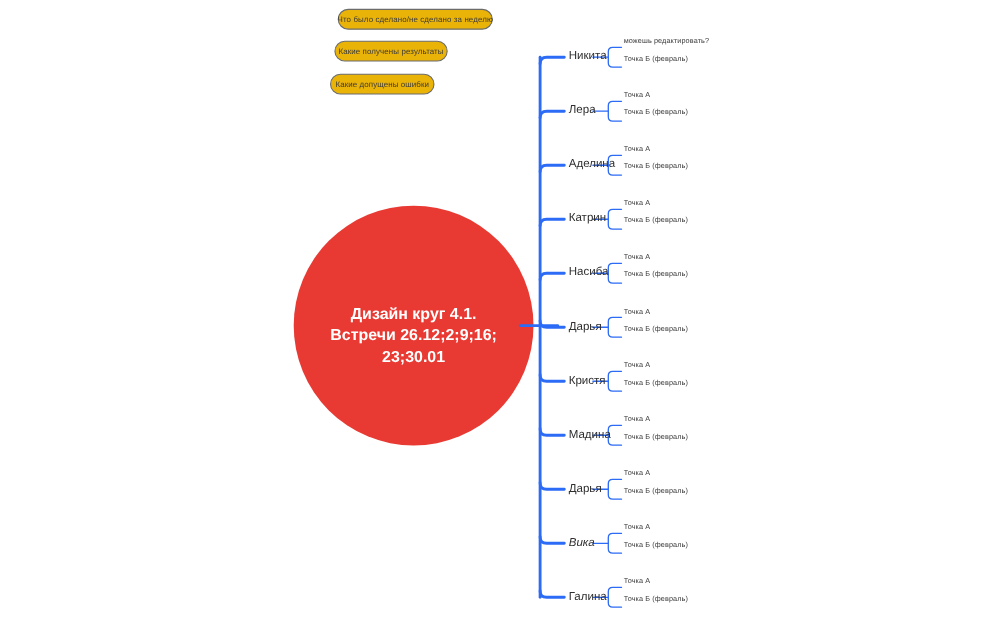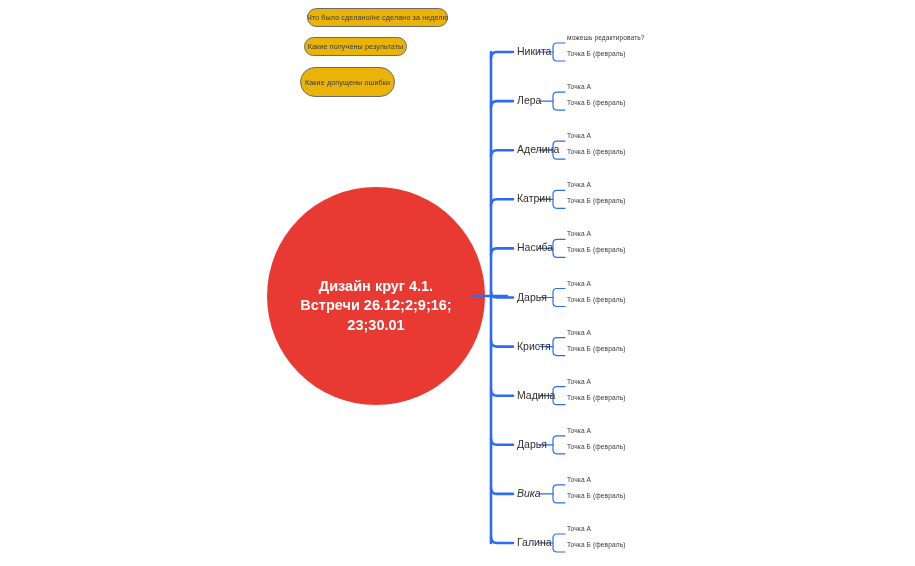--- a/index.html
+++ b/index.html
@@ -27,21 +27,21 @@
     font-size: 7.2px;
     letter-spacing: .1px;
     display: flex;
     align-items: center;
     justify-content: center;
     white-space: nowrap;
     padding: 0 10px;
   }
   #pill-0 { left: 307px; top: 8px;  width: 141px; height: 19px; }
   #pill-1 { left: 304px; top: 37px; width: 103px; height: 19px; }
-  #pill-2 { left: 300px; top: 67px; width: 95px;  height: 30px; }
+  #pill-2 { left: 300px; top: 67px; width: 95px;  height: 19px; }
 
   
   #center-circle {
     position: absolute;
     left: 267px;
     top: 187px;
     width: 218px;
     height: 218px;
     border-radius: 50%;
     background: #e83a33;

